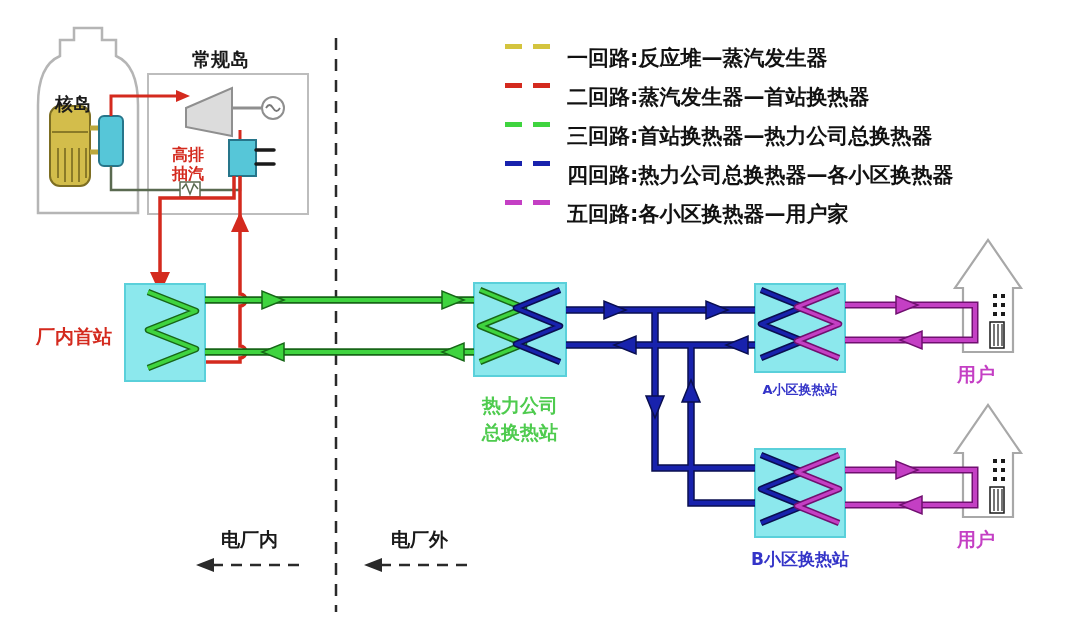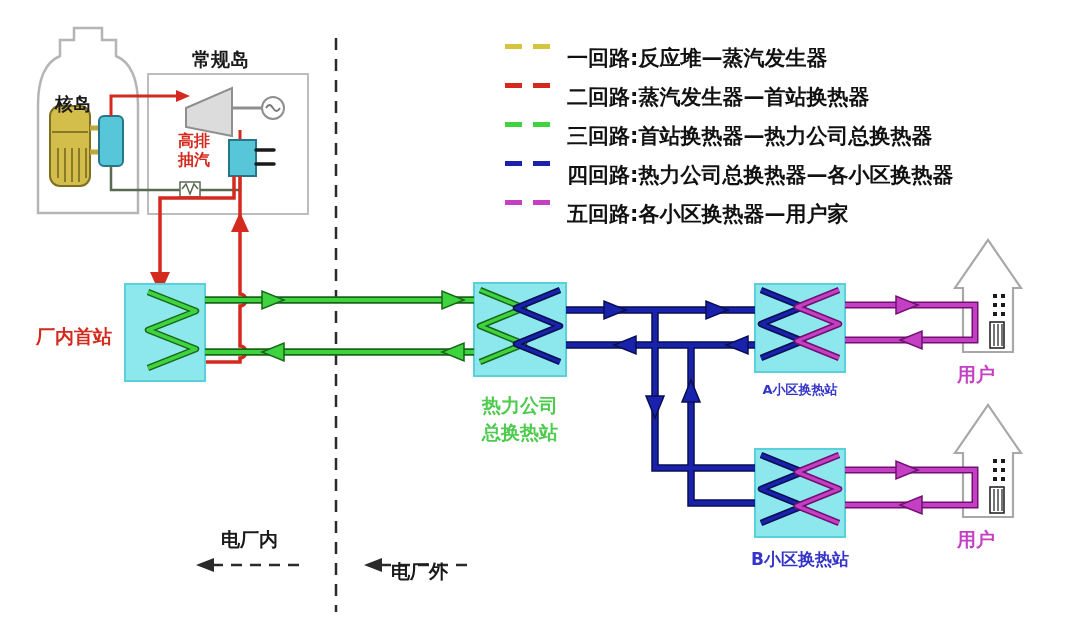--- a/index.html
+++ b/index.html
@@ -178,29 +178,29 @@
     <span class="legend-label">四回路:热力公司总换热器—各小区换热器</span>
   </div>
   <div class="legend-row">
     <span class="dash dash-5"></span>
     <span class="legend-label">五回路:各小区换热器—用户家</span>
   </div>
 </div>
 
 <div class="lbl" style="left:55px;top:92px;font-size:18px;">核岛</div>
 <div class="lbl" style="left:192px;top:47px;font-size:19px;">常规岛</div>
-<div class="lbl red center" style="left:166px;top:131px;width:44px;font-size:16px;line-height:19px;text-align:right;">
+<div class="lbl red center" style="left:166px;top:145px;width:44px;font-size:16px;line-height:19px;">
   <span class="line">高排</span>
   <span class="line">抽汽</span>
 </div>
 <div class="lbl red" style="left:36px;top:324px;font-size:19px;">厂内首站</div>
 <div class="lbl green center" style="left:474px;top:392px;width:92px;font-size:19px;line-height:27px;">
   <span class="line">热力公司</span>
   <span class="line">总换热站</span>
 </div>
 <div class="lbl blue center" style="left:746px;top:381px;width:108px;font-size:13px;">A小区换热站</div>
 <div class="lbl blue center" style="left:746px;top:548px;width:108px;font-size:17px;">B小区换热站</div>
 <div class="lbl magenta" style="left:957px;top:362px;font-size:19px;">用户</div>
 <div class="lbl magenta" style="left:957px;top:527px;font-size:19px;">用户</div>
 <div class="lbl" style="left:221px;top:527px;font-size:19px;">电厂内</div>
-<div class="lbl" style="left:391px;top:527px;font-size:19px;margin-top:32px;">电厂外</div>
+<div class="lbl" style="left:391px;top:527px;font-size:19px;">电厂外</div>
 
 </div>
 
 </body></html>

